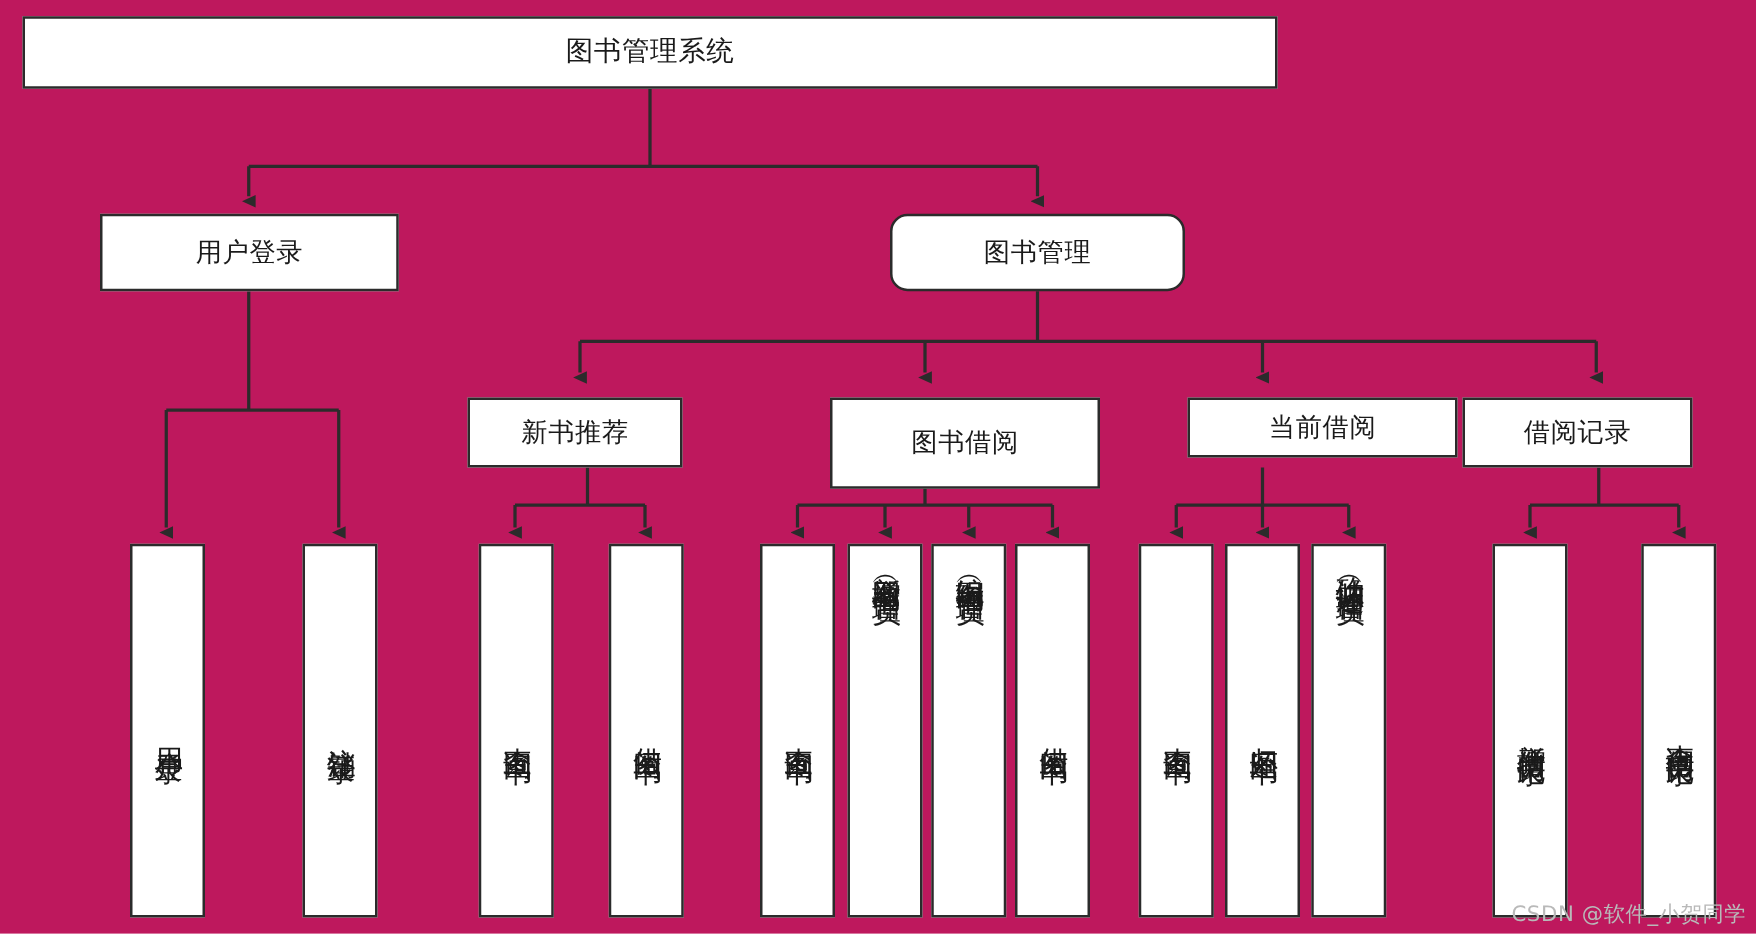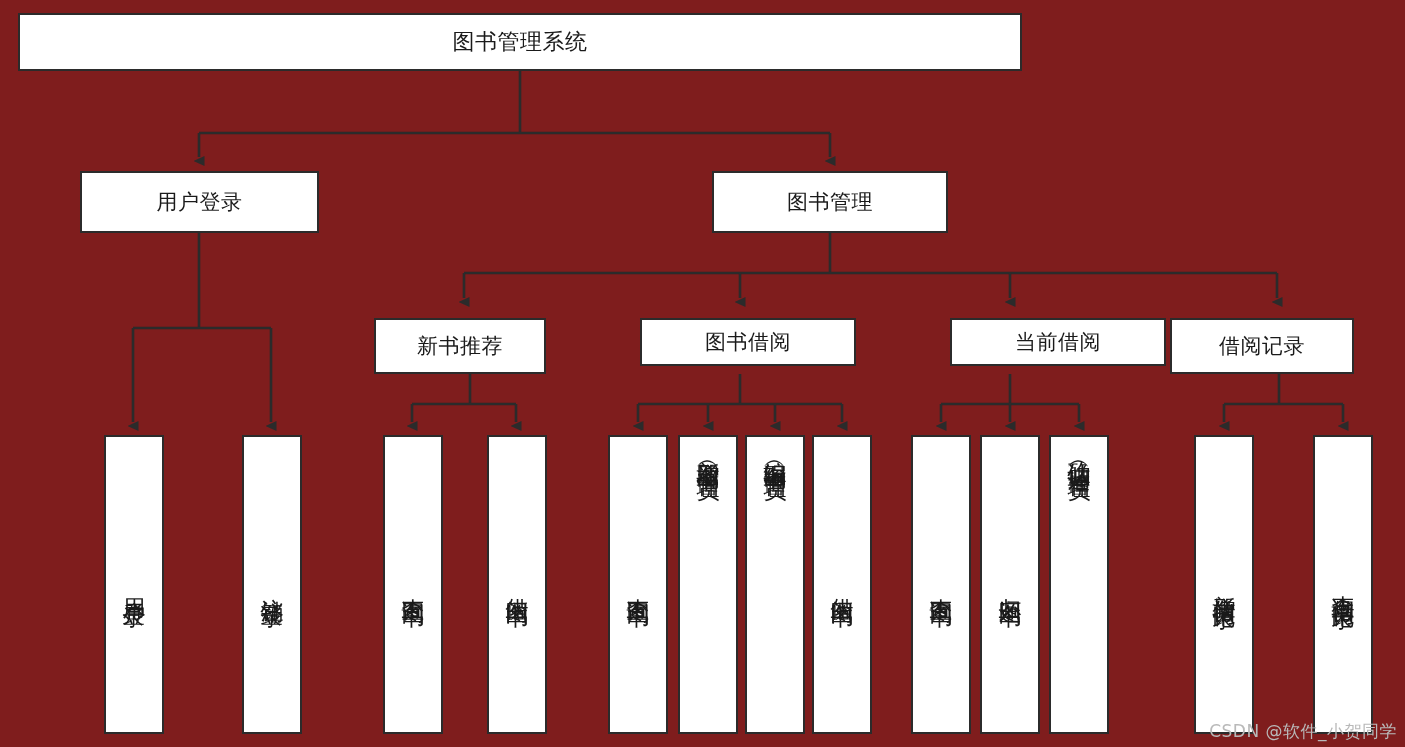--- a/index.html
+++ b/index.html
@@ -7,21 +7,21 @@
     padding: 0;
     background: #ffffff;
   }
   body {
     font-family: "DejaVu Sans", "Liberation Sans", sans-serif;
   }
   #canvas {
     position: relative;
     width: 1405px;
     height: 747px;
-    background: #7f1d1d;
+    background: #be185d;
     overflow: hidden;
   }
   svg#edges {
     position: absolute;
     left: 0;
     top: 0;
     width: 1405px;
     height: 747px;
   }
   .node {
@@ -129,29 +129,29 @@
   </svg>
 
   <div class="node root horizontal" style="left:18px; top:13px; width:1004px; height:58px;">
     <span class="label">图书管理系统</span>
   </div>
 
   <div class="node horizontal" style="left:80px; top:171px; width:239px; height:62px;">
     <span class="label">用户登录</span>
   </div>
 
-  <div class="node horizontal" style="left:712px; top:171px; width:236px; height:62px;">
+  <div class="node horizontal" style="left:712px; top:171px; width:236px; height:62px;border-radius:14px;">
     <span class="label">图书管理</span>
   </div>
 
   <div class="node horizontal" style="left:362px; top:318px; width:172px; height:56px;margin-left:12px;">
     <span class="label">新书推荐</span>
   </div>
 
-  <div class="node horizontal" style="left:640px; top:318px; width:216px; height:48px;">
+  <div class="node horizontal" style="left:664px; top:318px; width:216px; height:73px;">
     <span class="label">图书借阅</span>
   </div>
 
   <div class="node horizontal" style="left:950px; top:318px; width:216px; height:48px;">
     <span class="label">当前借阅</span>
   </div>
 
   <div class="node horizontal" style="left:1170px; top:318px; width:184px; height:56px;">
     <span class="label">借阅记录</span>
   </div>

